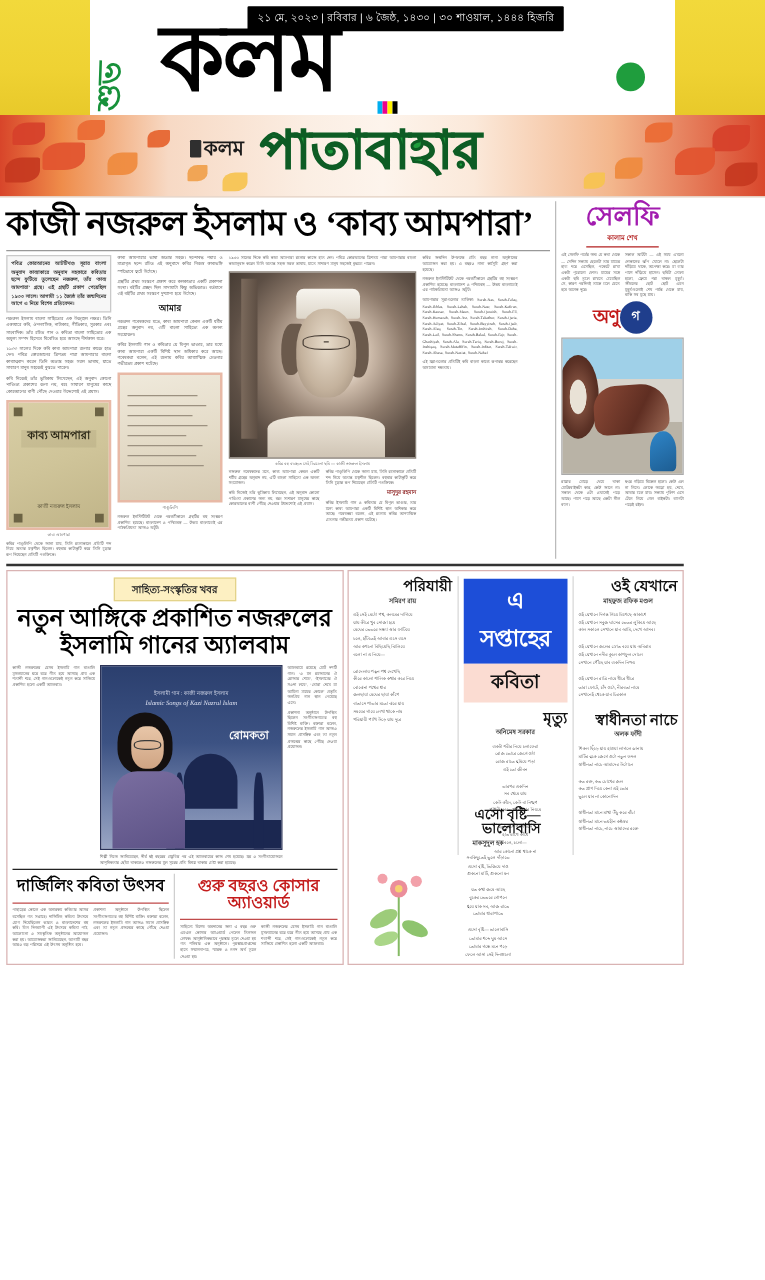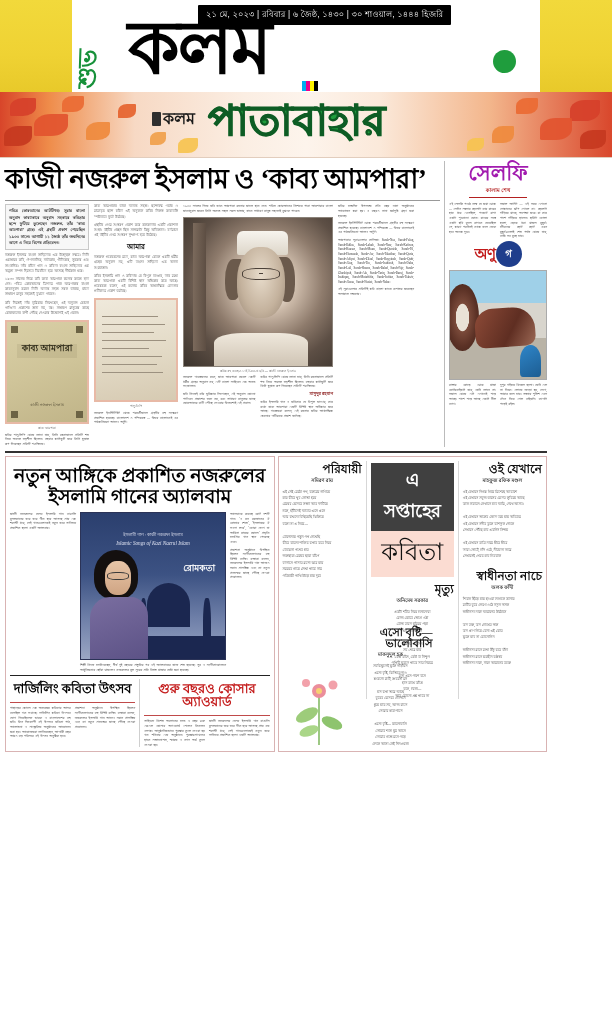--- a/index.html
+++ b/index.html
@@ -334,27 +334,27 @@
     padding-top:2px;
   }
   .poem-author {
     text-align:center; font-size:5px; font-weight:bold; color:#333;
     padding:2px 0 4px 0;
   }
   .week-poem {
     text-align:center; margin:2px auto 4px auto;
   }
   .wp-blue {
-    background:#404040; color:#fff; font-family:"Liberation Serif", serif;
+    background:#1d4ed8; color:#fff; font-family:"Liberation Serif", serif;
     font-weight:bold; font-size:18px; padding:3px 6px; display:block;
     letter-spacing:-0.5px;
   }
   .wp-pink {
     background:#fbdcd2; color:#111; font-family:"Liberation Serif", serif;
-    font-weight:normal; font-size:24px; padding:2px 6px 4px 6px; display:block;
+    font-weight:bold; font-size:15px; padding:2px 6px 4px 6px; display:block;
   }
   .poem-body {
     font-size:3.5px; line-height:1.85; color:#333; text-align:center;
     font-family:"Liberation Serif", serif;
   }
   .poem-body.left { text-align:left; }
 
   .flower-deco {
     position:absolute; left:6px; bottom:2px; width:62px; height:74px;
     opacity:0.85;
@@ -529,20 +529,23 @@
           <div style="flex:1;">
             <div class="micro sm">দুপুর গড়িয়ে বিকেল হলো। কেউ এল না নিতে। লোকে জড়ো হয়, দেখে, আবার চলে যায়। সন্ধ্যায় পুলিশ এসে টেনে নিয়ে গেল বাইকটা। ব্যাগটা পড়েই রইল।</div>
           </div>
         </div>
       </div>
     </div>
 
     <div class="bottom">
 
       <div class="bl">
+        <div style="text-align:center;">
+          <span class="cap-pill">সাহিত্য-সংস্কৃতির খবর</span>
+        </div>
         <div class="bl-head">নতুন আঙ্গিকে প্রকাশিত নজরুলের ইসলামি গানের অ্যালবাম</div>
 
         <div style="display:flex;gap:4px;">
           <div style="flex:0 0 66px;">
             <div class="micro sm">কাজী নজরুলের যেসব ইসলামি গান বাঙালি মুসলমানের ঘরে ঘরে গীত হয়ে আসছে প্রায় এক শতাব্দী ধরে, সেই গানগুলোকেই নতুন করে সাজিয়ে প্রকাশিত হলো একটি অ্যালবাম।</div>
           </div>
 
           <div style="flex:0 0 146px;">
             <div class="photo album-photo">
               <div class="al-sub1">ইসলামী গান : কাজী নজরুল ইসলাম</div>

